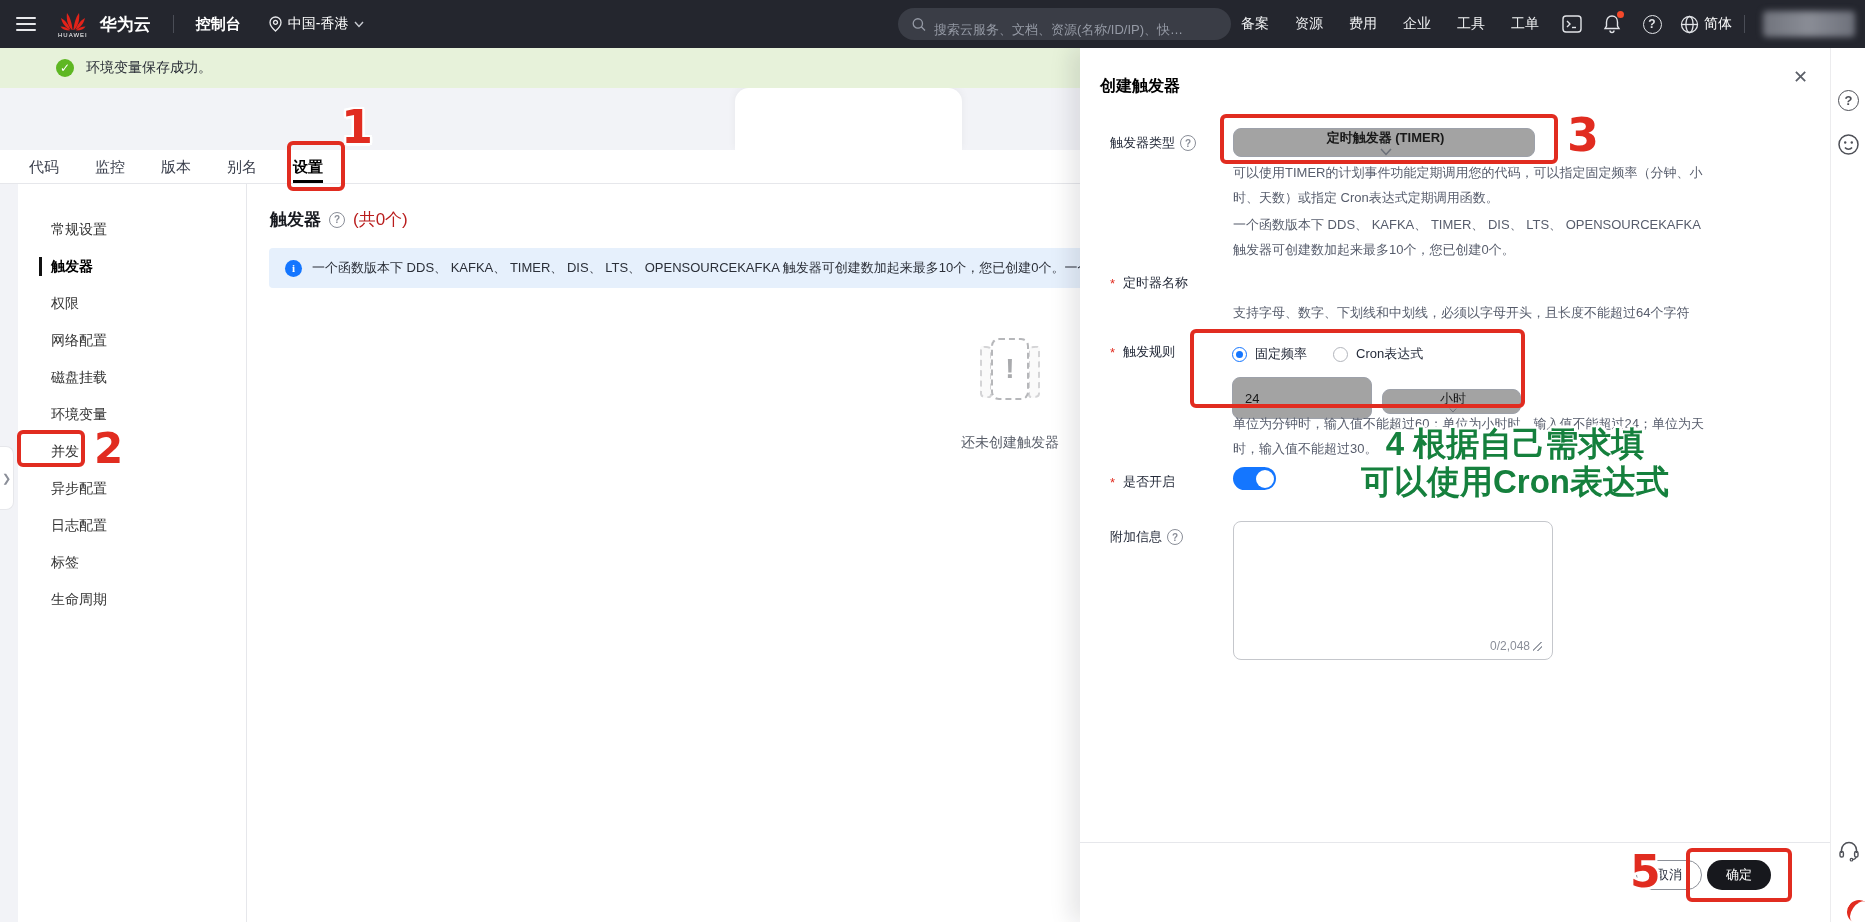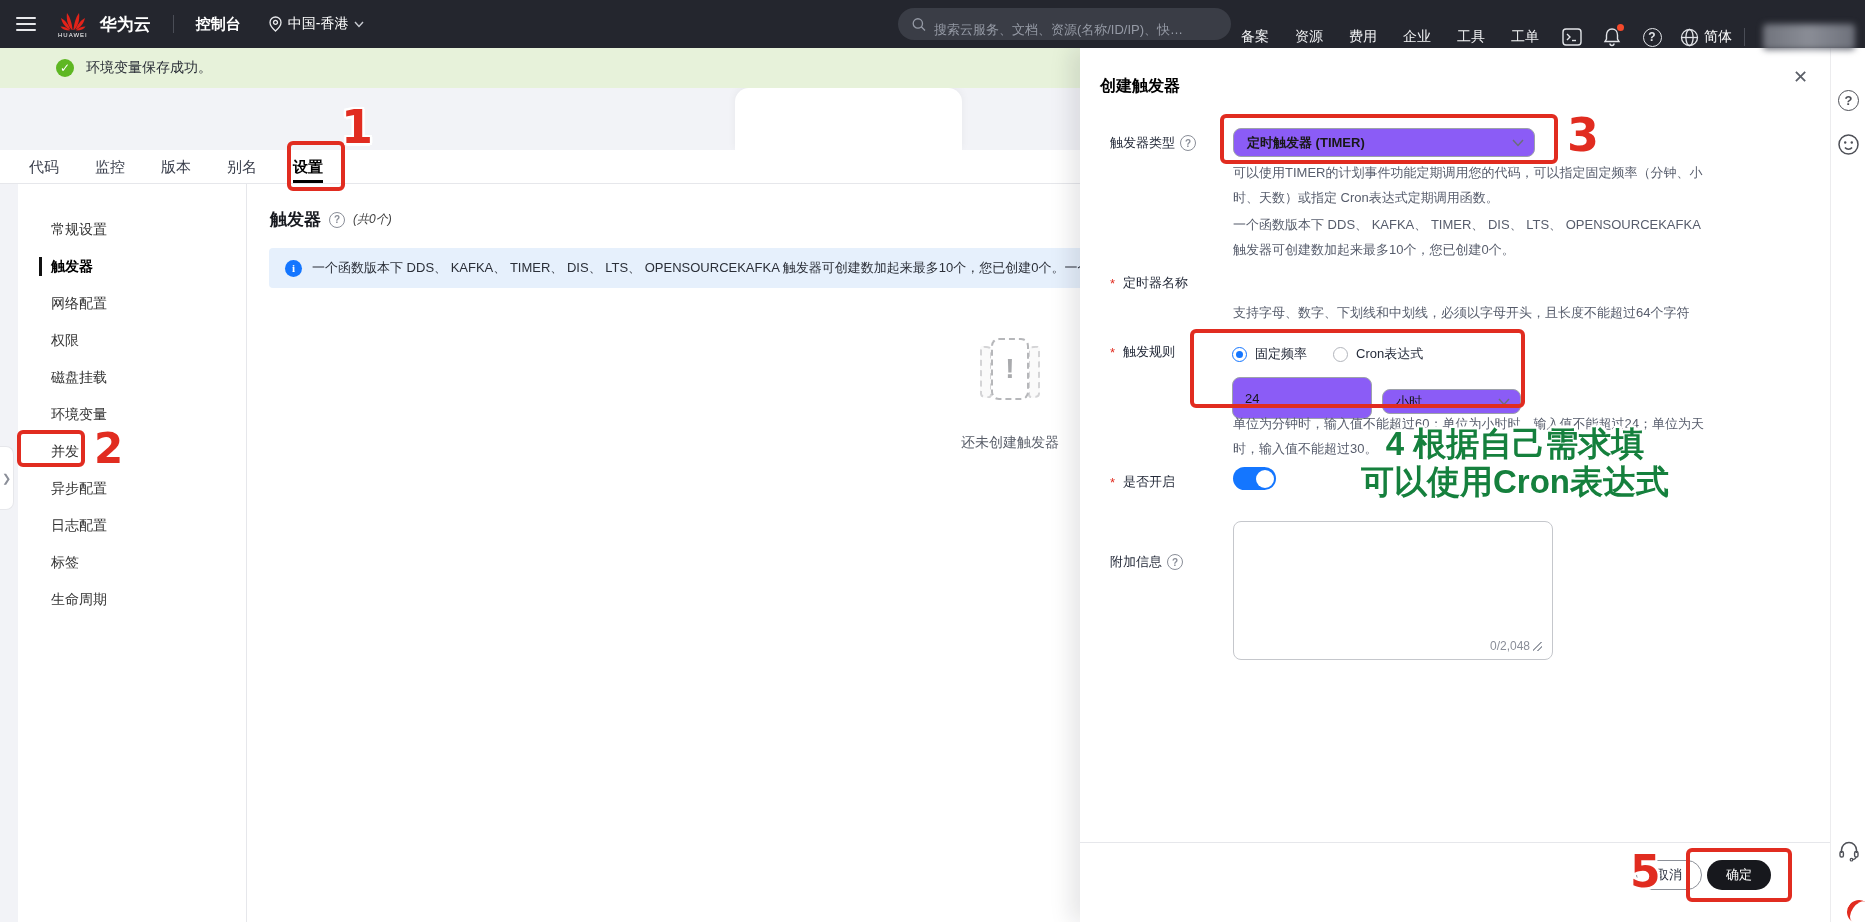--- a/index.html
+++ b/index.html
@@ -12,21 +12,21 @@
   .hamburger i { display:block; height:2px; background:#e8e9ec; border-radius:1px; }
   .logo-wrap { margin-left:22px; display:flex; flex-direction:column; align-items:center; }
   .logo-txt { font-size:6px; letter-spacing:1px; color:#fff; margin-top:1px; }
   .brand { margin-left:12px; font-size:17px; font-weight:bold; }
   .tb-div { width:1px; height:18px; background:#4a4d56; margin:0 22px; }
   .console { font-size:15px; font-weight:bold; cursor:pointer; }
   .region { display:flex; align-items:center; gap:6px; margin-left:28px; font-size:14px; cursor:pointer; }
   .search { position:absolute; left:898px; top:8px; width:333px; height:32px; background:#3a3d46; border-radius:16px; display:flex; align-items:center; padding:0 14px; gap:8px; }
   .search input { background:transparent; border:none; outline:none; color:#cfd3da; font-size:13px; width:100%; font-family:inherit;margin-top:11px; }
   .search input::placeholder { color:#959aa5; }
-  .tb-right { position:absolute; right:10px; top:13px; height:48px; display:flex; align-items:center; gap:0; }
+  .tb-right { position:absolute; right:10px; top:0; height:48px; display:flex; align-items:center; gap:0; }
   .tb-link { font-size:14px; color:#f0f1f3; padding:0 13px; cursor:pointer; }
   .tb-ico { position:relative; width:22px; height:22px; margin:0 9px; display:flex; align-items:center; justify-content:center; color:#e2e4e8; cursor:pointer; }
   .badge-dot { position:absolute; right:-1px; top:-2px; width:7px; height:7px; background:#f5492b; border-radius:50%; }
   .lang { display:flex; align-items:center; gap:5px; margin:0 8px; font-size:14px; cursor:pointer; }
   .blurbox { width:92px; height:26px; margin-left:14px; border-radius:4px; background:linear-gradient(90deg,#70737c,#8a8d96,#6d707a); filter:blur(3px); }
   .circle-ico { width:19px; height:19px; border:1.6px solid currentColor; border-radius:50%; display:flex; align-items:center; justify-content:center; font-size:12px; font-weight:bold; line-height:1; }
 
   
   .toast { position:absolute; left:0; top:48px; width:1865px; height:40px; background:#e7f2da; display:flex; align-items:center; z-index:5; }
   .toast-ico { width:18px; height:18px; margin-left:56px; background:#5eb722; border-radius:50%; color:#fff; font-size:12px; font-weight:bold; display:flex; align-items:center; justify-content:center; }
@@ -47,40 +47,40 @@
   .collapse-tab { position:absolute; left:0; top:262px; width:14px; height:64px; background:#fff; border:1px solid #e6e7eb; border-left:none; border-radius:0 8px 8px 0; display:flex; align-items:center; justify-content:center; color:#8a8e98; font-size:11px; cursor:pointer; }
   .sidebar { position:absolute; left:18px; top:0; width:229px; height:738px; background:#fff; border-right:1px solid #e6e7eb; padding-top:27px; }
   .side-item { position:relative; height:37px; line-height:37px; padding-left:33px; font-size:14px; color:#333; cursor:pointer; }
   .side-item.active { font-weight:bold; color:#000; }
   .side-item.active::before { content:""; position:absolute; left:21px; top:9px; width:3px; height:19px; background:#111; }
 
   .main { position:absolute; left:247px; top:0; width:1618px; height:738px; background:#fff; overflow:hidden; }
   .main-title-row { position:absolute; left:23px; top:24px; display:flex; align-items:center; gap:8px; }
   .main-title { font-size:17px; font-weight:bold; color:#17191f; }
   .help-ico { width:16px; height:16px; border:1.3px solid #8a8e98; color:#8a8e98; border-radius:50%; font-size:10px; font-weight:bold; display:inline-flex; align-items:center; justify-content:center; }
-  .main-count { font-size:12px; color:#404040;font-style:italic; }
+  .main-count { font-size:17px; color:#b91c1c; }
   .info-banner { position:absolute; left:22px; top:64px; width:1560px; height:40px; background:#e6f0fc; border-radius:4px; display:flex; align-items:center; gap:10px; padding:0 16px; white-space:nowrap; overflow:hidden; }
   .info-ico { flex:0 0 auto; width:17px; height:17px; background:#1476ff; border-radius:50%; color:#fff; font-size:11px; font-weight:bold; font-family:"Liberation Serif",serif; display:flex; align-items:center; justify-content:center; }
   .info-txt { font-size:13px; color:#2b2f38; }
 
   .empty { position:absolute; left:663px; top:152px; width:200px; text-align:center; }
   .empty-ico { position:relative; width:60px; height:76px; margin:0 auto; }
   .flap { position:absolute; top:10px; width:12px; height:52px; border:2px dashed #d4d4d6; border-radius:4px; background:#fafafa; }
   .flap.l { left:0; transform:skewY(8deg); }
   .flap.r { right:0; transform:skewY(-8deg); }
   .empty-doc { position:absolute; left:11px; top:2px; width:38px; height:62px; border:2.5px dashed #b6b7ba; border-radius:8px; background:#fff; display:flex; align-items:center; justify-content:center; font-size:28px; font-weight:bold; color:#a9aaad; }
   .empty-txt { margin-top:22px; font-size:14px; color:#595e69; }
 
   
   .drawer { position:absolute; left:1080px; top:48px; width:750px; height:874px; background:#fff; box-shadow:-10px 0 20px rgba(20,22,30,.10); z-index:20; }
   .drawer-title { position:absolute; left:20px; top:28px; font-size:16px; font-weight:bold; color:#000; }
   .drawer-close { position:absolute; right:22px; top:18px; font-size:18px; color:#5b5f68; cursor:pointer; }
   .f-label { position:absolute; left:30px; font-size:13px; color:#252b3a; display:flex; align-items:center; gap:5px; }
   .req::before { content:"*"; color:#e12c20; margin-right:3px; font-size:13px; }
-  .ctl { position:absolute; background:#8b5cf6; border:1px solid #9da1aa; border-radius:8px; font-size:13px; color:#181818; }
+  .ctl { position:absolute; background:#a3a3a3; border:1px solid #9da1aa; border-radius:8px; font-size:13px; color:#181818;flex-direction:column; }
   .select-ctl { display:flex; align-items:center; justify-content:space-between; padding:0 10px 0 13px; cursor:pointer; }
   .chev { color:#6b6f78; font-size:11px; }
   input.ctl { padding:0 12px; outline:none; font-family:inherit; }
   .f-help { position:absolute; left:153px; font-size:13px; color:#575d6c; line-height:25px; width:482px; }
   .radio-row { position:absolute; left:152px; top:297px; display:flex; align-items:center; gap:26px; }
   .radio { display:flex; align-items:center; gap:8px; font-size:13px; color:#252b3a; cursor:pointer; }
   .rdot { width:15px; height:15px; border-radius:50%; border:1.5px solid #b2b5bc; background:#fff; position:relative; }
   .radio.sel .rdot { border-color:#1476ff; }
   .radio.sel .rdot::after { content:""; position:absolute; left:3px; top:3px; width:7px; height:7px; border-radius:50%; background:#1476ff; }
   .toggle { position:absolute; left:153px; top:419px; width:43px; height:23px; border-radius:12px; background:#1476ff; cursor:pointer; }
@@ -206,22 +206,22 @@
   <span class="tab active">设置</span>
 </div>
 
 <div class="content">
   <div class="gutter"></div>
   <div class="collapse-tab">❯</div>
 
   <div class="sidebar">
     <div class="side-item">常规设置</div>
     <div class="side-item active">触发器</div>
+    <div class="side-item">权限</div>
     <div class="side-item">网络配置</div>
-    <div class="side-item">权限</div>
     <div class="side-item">磁盘挂载</div>
     <div class="side-item">环境变量</div>
     <div class="side-item">并发</div>
     <div class="side-item">异步配置</div>
     <div class="side-item">日志配置</div>
     <div class="side-item">标签</div>
     <div class="side-item">生命周期</div>
   </div>
 
   <div class="main">
@@ -289,21 +289,21 @@
   </div>
   <div class="f-help" style="top:363px;">单位为分钟时，输入值不能超过60；单位为小时时，输入值不能超过24；单位为天时，输入值不能超过30。</div>
 
   <div class="f-label req" style="top:425px;">
       <span>是否开启</span>
     </div>
   <div class="toggle">
       <span class="knob"></span>
     </div>
 
-  <div class="f-label" style="top:505px;align-items:center;">
+  <div class="f-label" style="top:480px;align-items:center;">
     <span>附加信息</span>
     <span class="help-ico">?</span>
   </div>
   <div class="textarea">
     <span class="ta-counter">
       <span>0/2,048</span>
       <span class="resize-glyph"></span>
     </span>
   </div>
 

